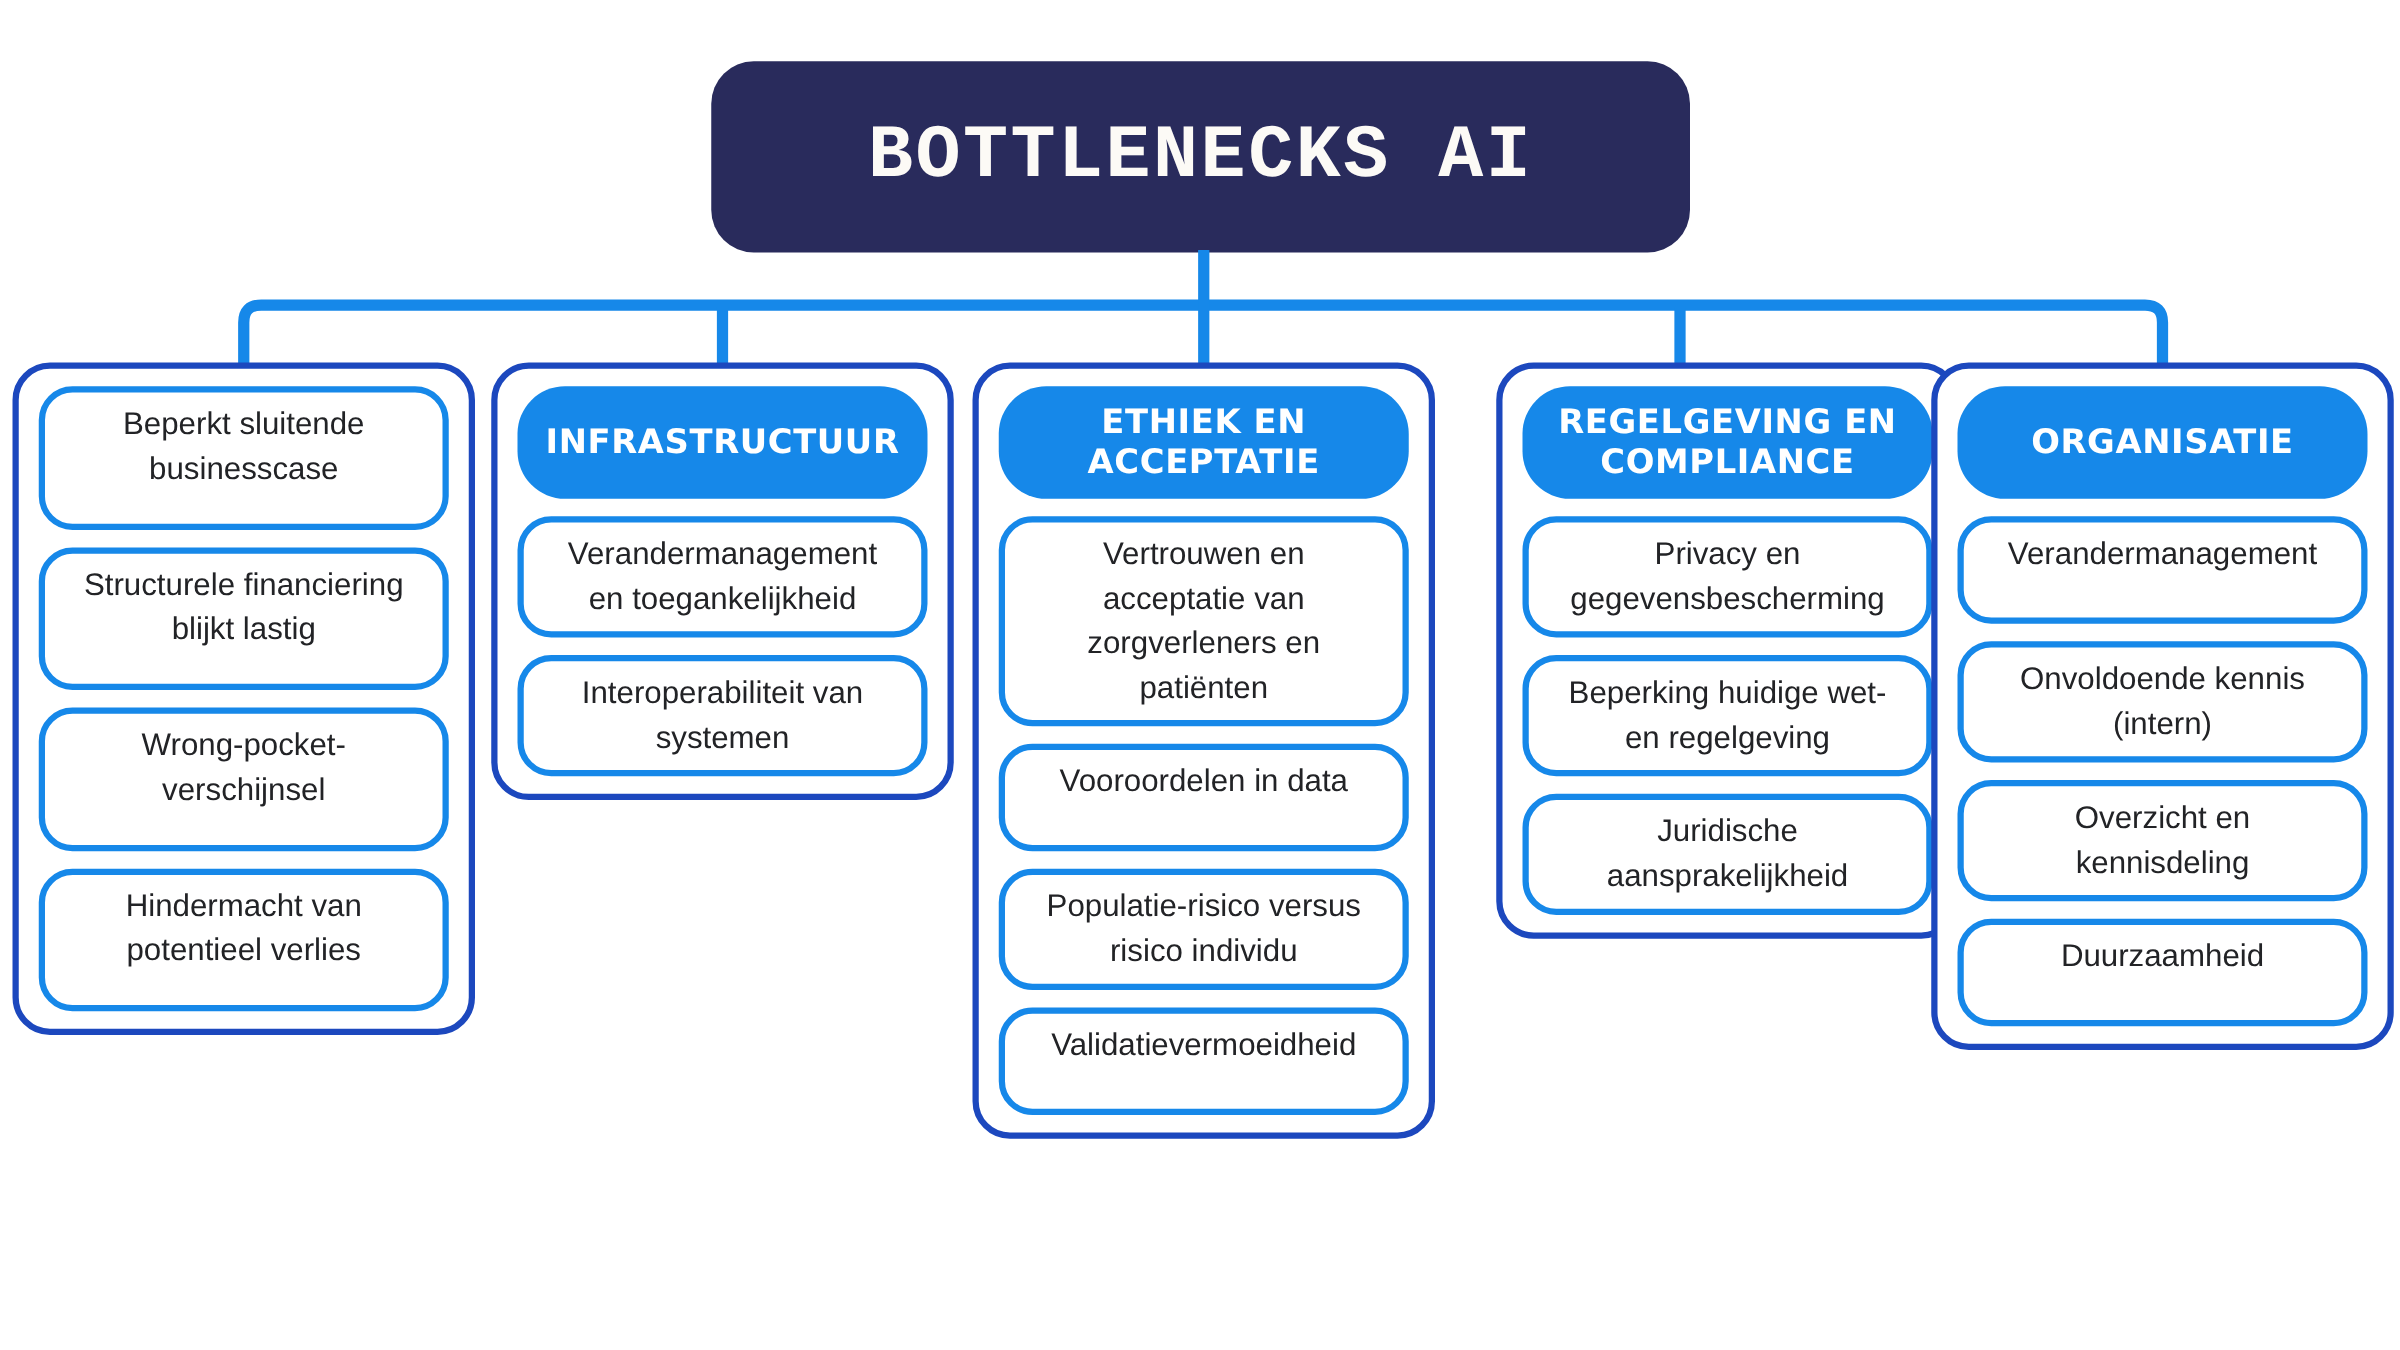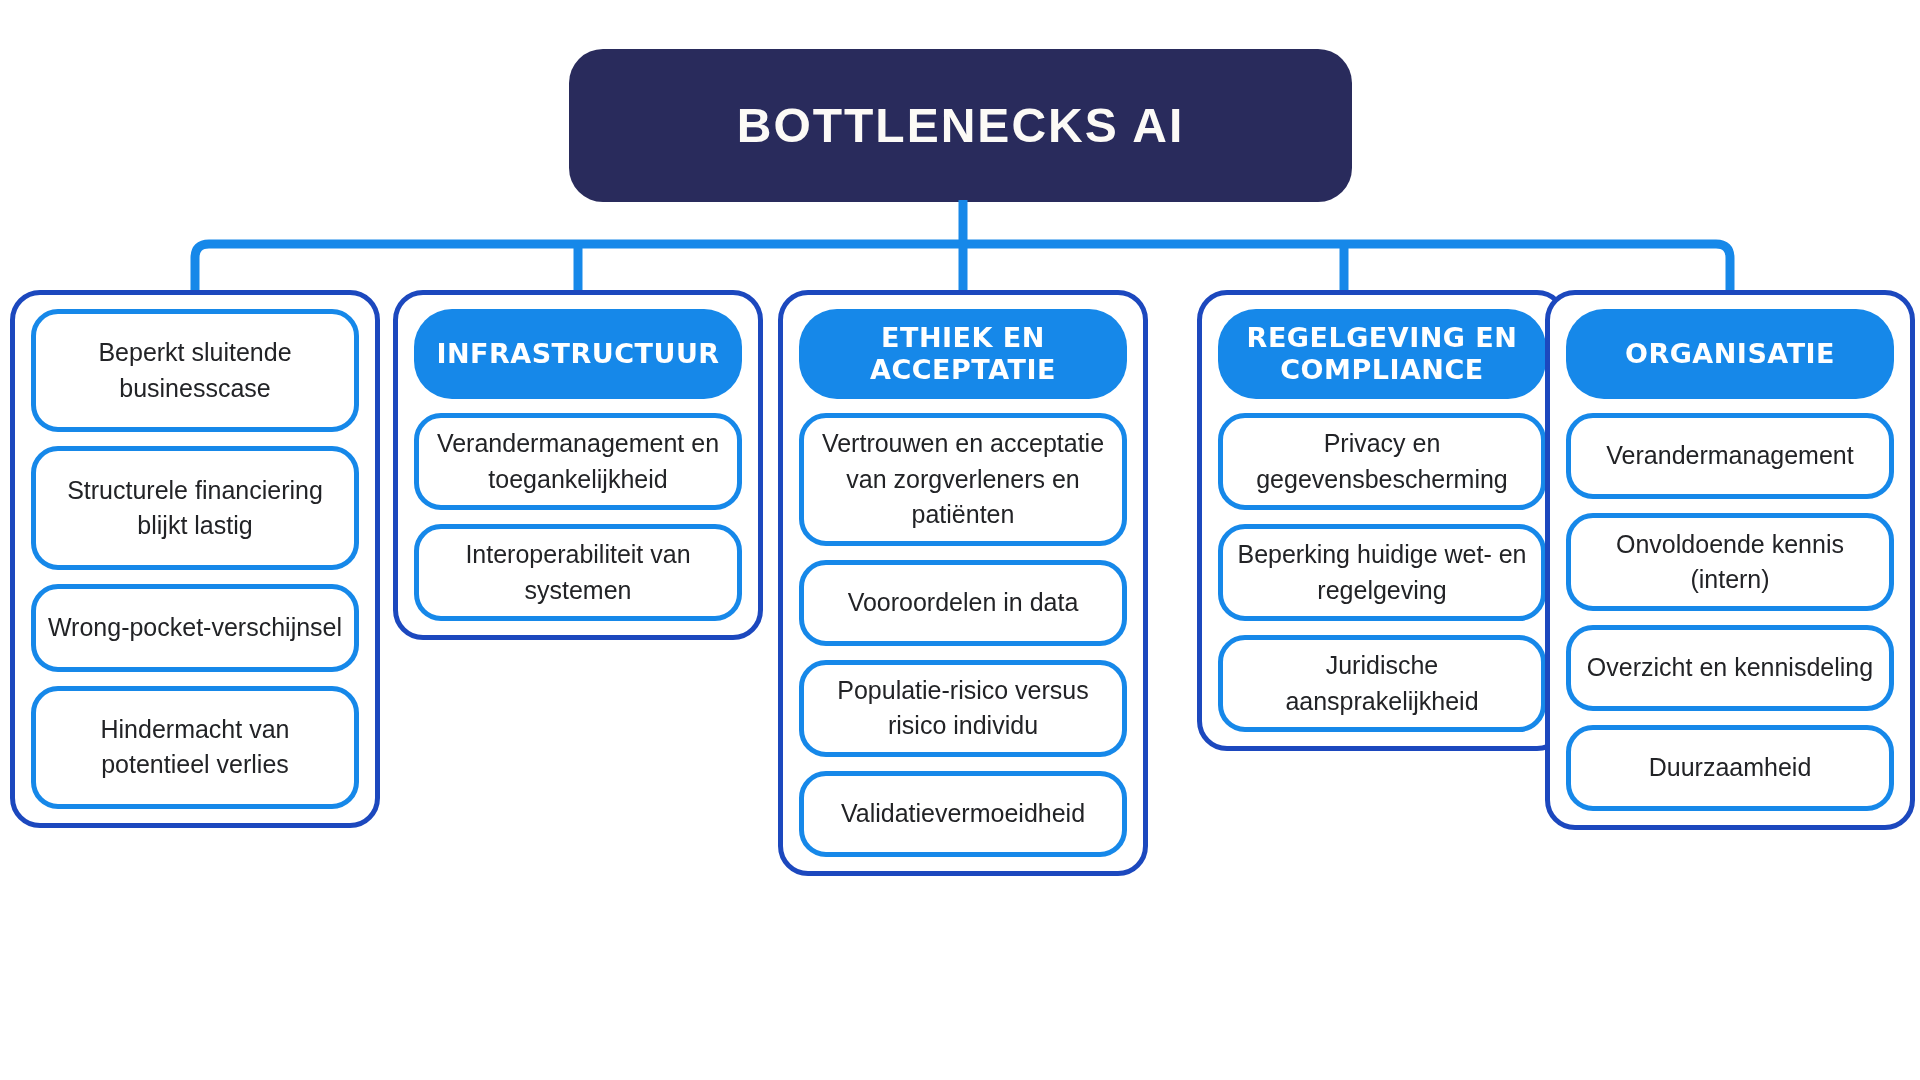--- a/index.html
+++ b/index.html
@@ -15,23 +15,23 @@
   
   .title-box {
     position: absolute;
     left: 569px; top: 49px;
     width: 783px; height: 153px;
     background: var(--title-navy, #292B5C);
     border-radius: 34px;
     display: flex; align-items: center; justify-content: center;
   }
   .title-box span {
-    font-family: Liberation Sans, sans-serif;
+    font-family: Liberation Mono, monospace;
     font-weight: bold;
-    font-size: 48px;
+    font-size: 60px;
     letter-spacing: 2px;
     color: #FCFAF6;
     white-space: nowrap;
   }
 
   
   .connectors {
     position: absolute;
     left: 0; top: 0;
     width: 1920px; height: 300px;
@@ -82,23 +82,23 @@
     text-transform: uppercase;
   }
 
   .col-item {
     box-sizing: border-box;
     flex: 1 0 auto;
     min-height: 86px;
     background: #ffffff;
     border: 5px solid var(--accent-blue, #1688E9);
     border-radius: 27px;
-    display: flex; align-items: center; justify-content: center;
+    display: flex; align-items: flex-start; justify-content: center;
     text-align: center;
-    padding: 8px 9px;
+    padding: 8px 22px;
   }
   .col-item span {
     font-size: 25px;
     line-height: 1.42;
     color: #222326;
   }
 </style>
 </head>
 <body>
 

